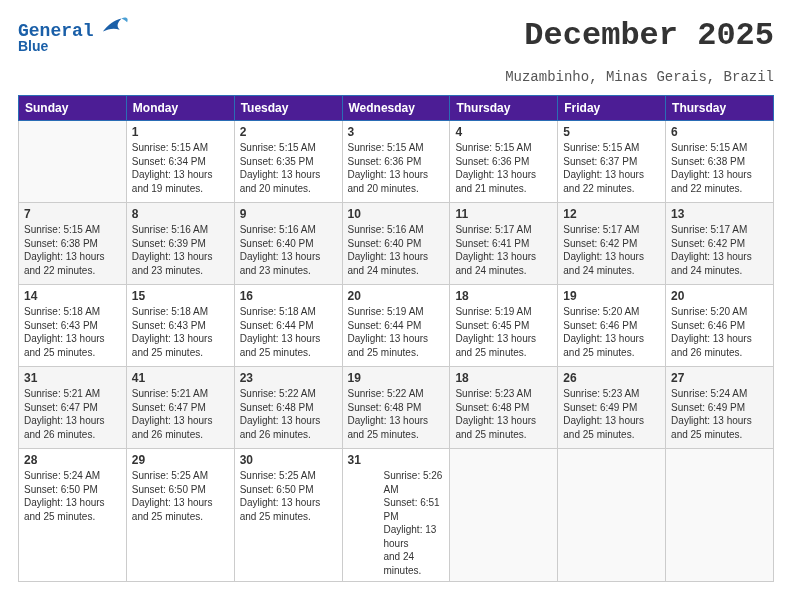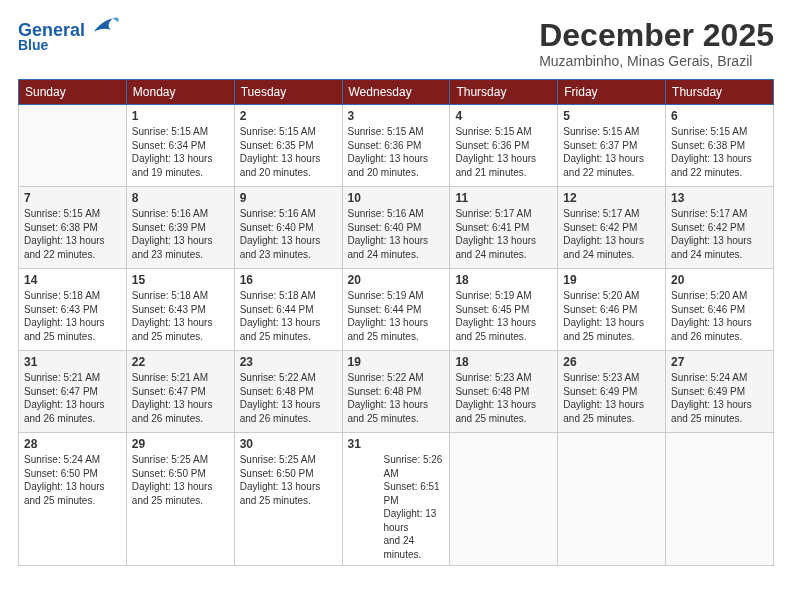--- a/index.html
+++ b/index.html
@@ -26,50 +26,53 @@
       align-items: center;
     }
     .logo-text {
       font-size: 18px;
       font-weight: bold;
       color: #333;
       line-height: 1.1;
     }
     .logo-text span {
       color: #1a5fa8;
+      font-family: Liberation Mono, monospace;
     }
     .logo-bird {
       width: 28px;
       height: 22px;
       margin-left: 2px;
       margin-top: -4px;
     }
     .title-area {
-      text-align: left;
+      text-align: right;
+      font-family: Liberation Mono, monospace;
     }
     .month-title {
       font-size: 32px;
       font-weight: bold;
       color: #333;
       line-height: 1.1;
     }
     .subtitle {
       font-size: 14px;
       color: #555;
+      margin-top: 16px;
     }
     .calendar {
       width: 100%;
       border-collapse: collapse;
       border: 1px solid #ccc;
     }
     .calendar th {
-      background: #7f1d1d;
+      background: #4c1d95;
       color: #fff;
       font-size: 12px;
-      font-weight: normal;
+      font-weight: bold;
       padding: 5px 6px;
       text-align: left;
       border: 1px solid #2a6db5;
     }
     .calendar td {
       vertical-align: top;
       border: 1px solid #ccc;
       padding: 4px 5px;
       width: 108px;
       height: 82px;
@@ -281,21 +284,21 @@
         </tr>
         <tr>
           <td>
             <span class="day-num">31</span>
             <div class="day-info" style="white-space: pre-line;">Sunrise: 5:21 AM
 Sunset: 6:47 PM
 Daylight: 13 hours
 and 26 minutes.</div>
           </td>
           <td>
-            <span class="day-num">22</span>
+            <span class="day-num">41</span>
             <div class="day-info" style="white-space: pre-line;">Sunrise: 5:21 AM
 Sunset: 6:47 PM
 Daylight: 13 hours
 and 26 minutes.</div>
           </td>
           <td>
             <span class="day-num">23</span>
             <div class="day-info" style="white-space: pre-line;">Sunrise: 5:22 AM
 Sunset: 6:48 PM
 Daylight: 13 hours

